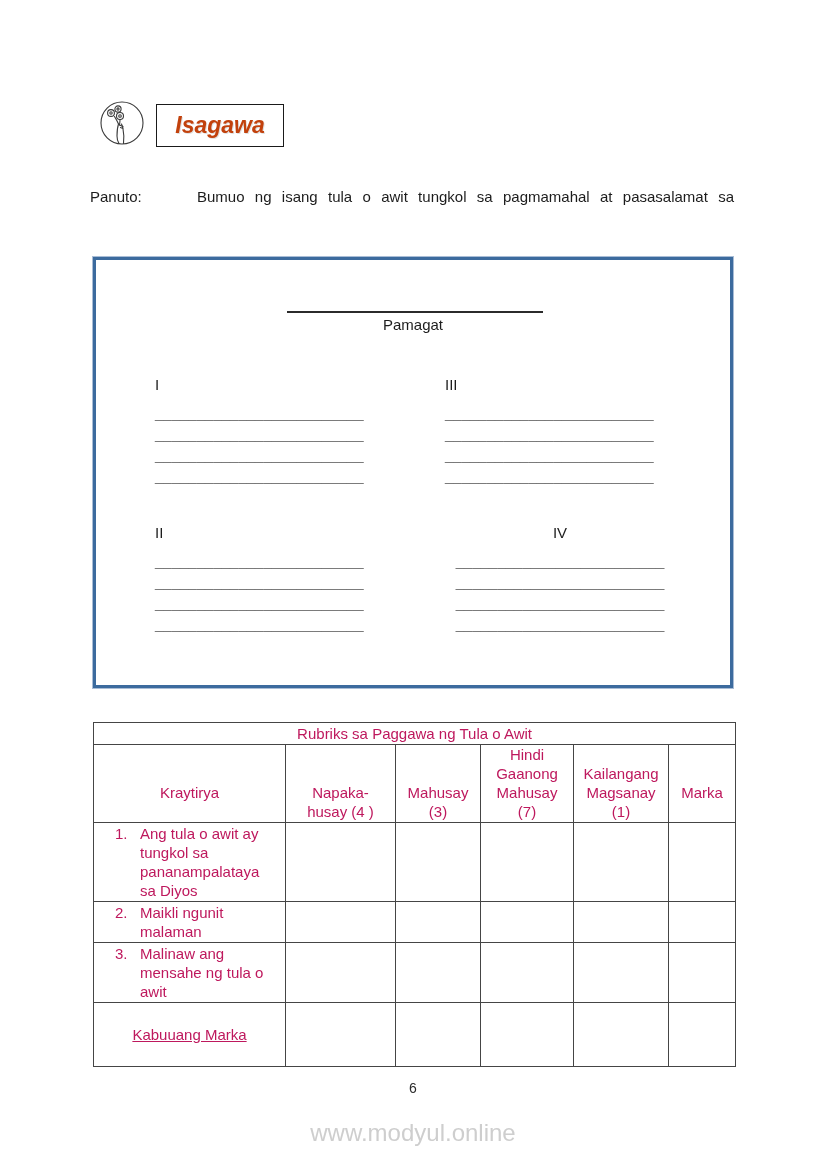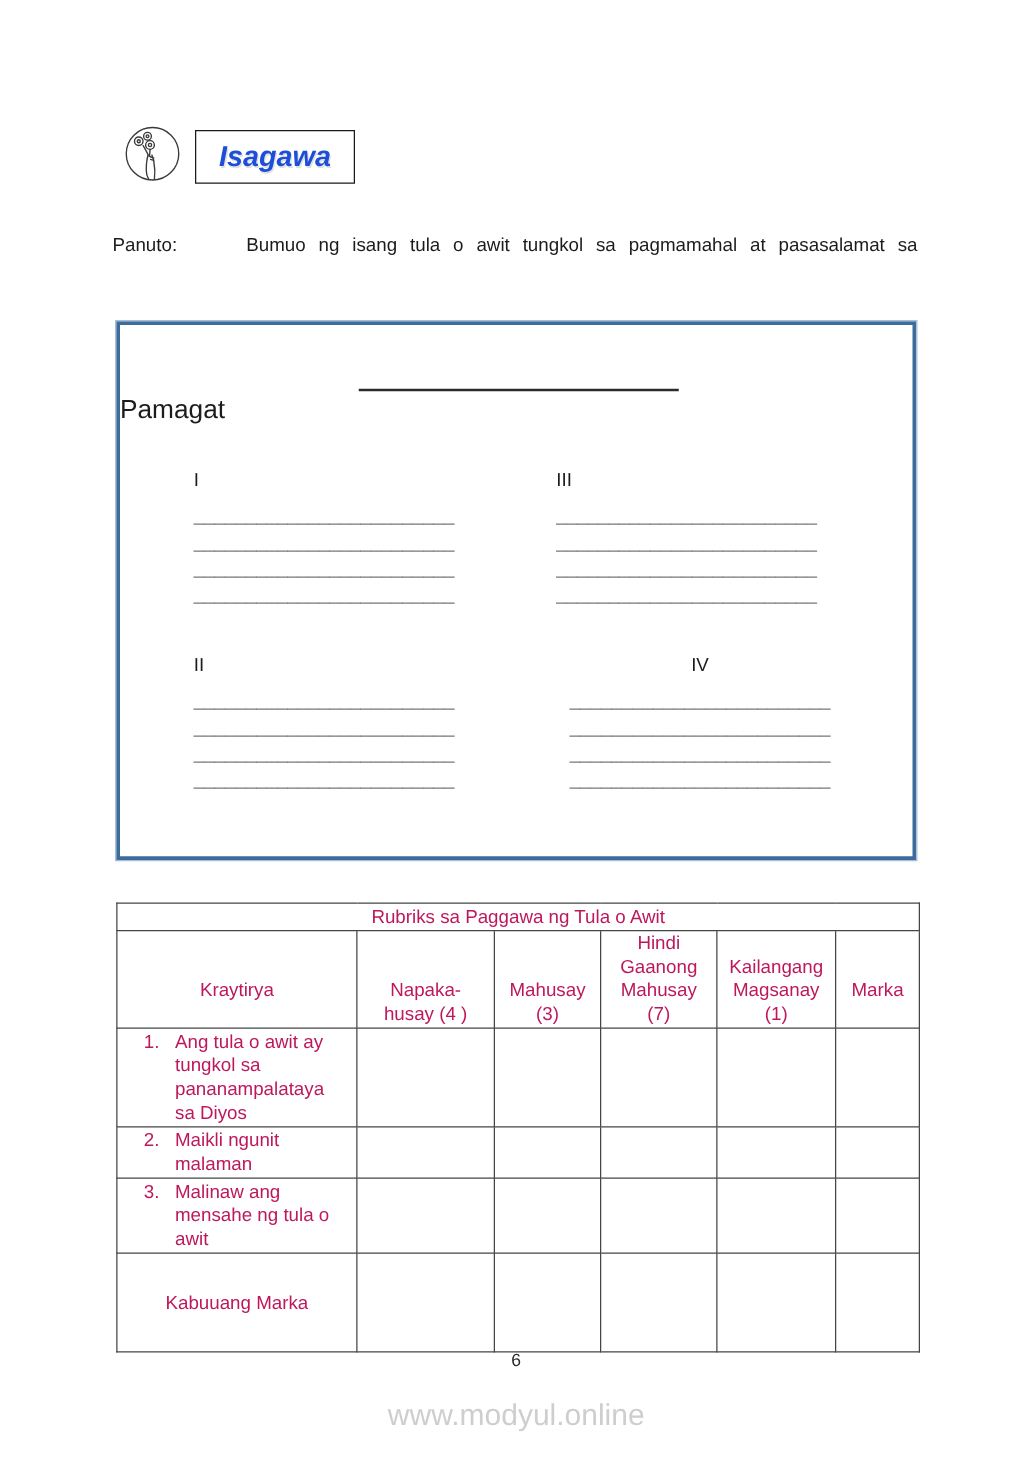--- a/index.html
+++ b/index.html
@@ -26,21 +26,21 @@
     border: 1.5px solid #1a1a1a;
     display: flex;
     align-items: center;
     justify-content: center;
     background: #ffffff;
   }
   .activity-label {
     font-size: 23px;
     font-weight: bold;
     font-style: italic;
-    color: #1d4ed8;
+    color: #c2410c;
     text-shadow: 1px 1px 0 rgba(0,0,0,0.12);
   }
 
   
   .panuto { position: absolute; left: 90px; top: 186px; width: 644px; display: flex; font-size: 15px; line-height: 21px; }
   .panuto-label { flex: none; width: 67px; }
   .panuto-body { flex: 1; }
   .panuto-line1 { display: block; text-align: justify; text-align-last: justify; margin-left: 40px; }
   .panuto-line2 { display: block; padding-left: 9px; }
 
@@ -55,22 +55,22 @@
   }
   .title-blank-line {
     position: absolute;
     left: 191px; top: 51px;
     width: 256px; height: 0;
     border-bottom: 2px solid #2b2b2b;
   }
   .pamagat-label {
     position: absolute;
     left: 0; right: 0; top: 56px;
-    text-align: left;
-    font-size: 21px;
+    text-align: center;
+    font-size: 15px;
   }
   .stanza { position: absolute; width: 230px; }
   .stanza-1 { left: 59px;  top: 115px; }
   .stanza-2 { left: 59px;  top: 263px; }
   .stanza-3 { left: 349px; top: 115px; }
   .stanza-4 { left: 349px; top: 263px; text-align: center; }
   .stanza-numeral { font-size: 15px; line-height: 19px; }
   .blank-lines { margin-top: 8px; }
   .blank-line {
     font-size: 15px;
@@ -95,21 +95,21 @@
   .rubric-title-cell { height: 22px; text-align: center; vertical-align: middle; }
   .hdr { text-align: center; vertical-align: bottom; white-space: pre-line; height: 75px; padding-bottom: 1px; }
   .hdr-pad { padding-bottom: 20px; }
   .crit-cell { vertical-align: top; padding: 1px 2px 1px 0; }
   .crit { display: flex; padding-left: 21px; }
   .crit-num { flex: none; width: 25px; }
   .crit-text { width: 124px; }
   .row-c1 td { height: 75px; }
   .row-c2 td { height: 39px; }
   .row-c3 td { height: 56px; }
-  .row-total td { height: 79px; }
+  .row-total td { height: 64px; text-decoration: underline; }
   .total-cell { text-align: center; vertical-align: middle; }
 
   
   .page-number { position: absolute; left: 0; right: 0; top: 1080px; text-align: center; font-size: 14px; color: #2b2b2b; }
   .watermark { position: absolute; left: 0; right: 0; top: 1119px; text-align: center; font-size: 24px; color: #cecece; }
 </style>
 </head>
 <body>
 
 <div class="page">

